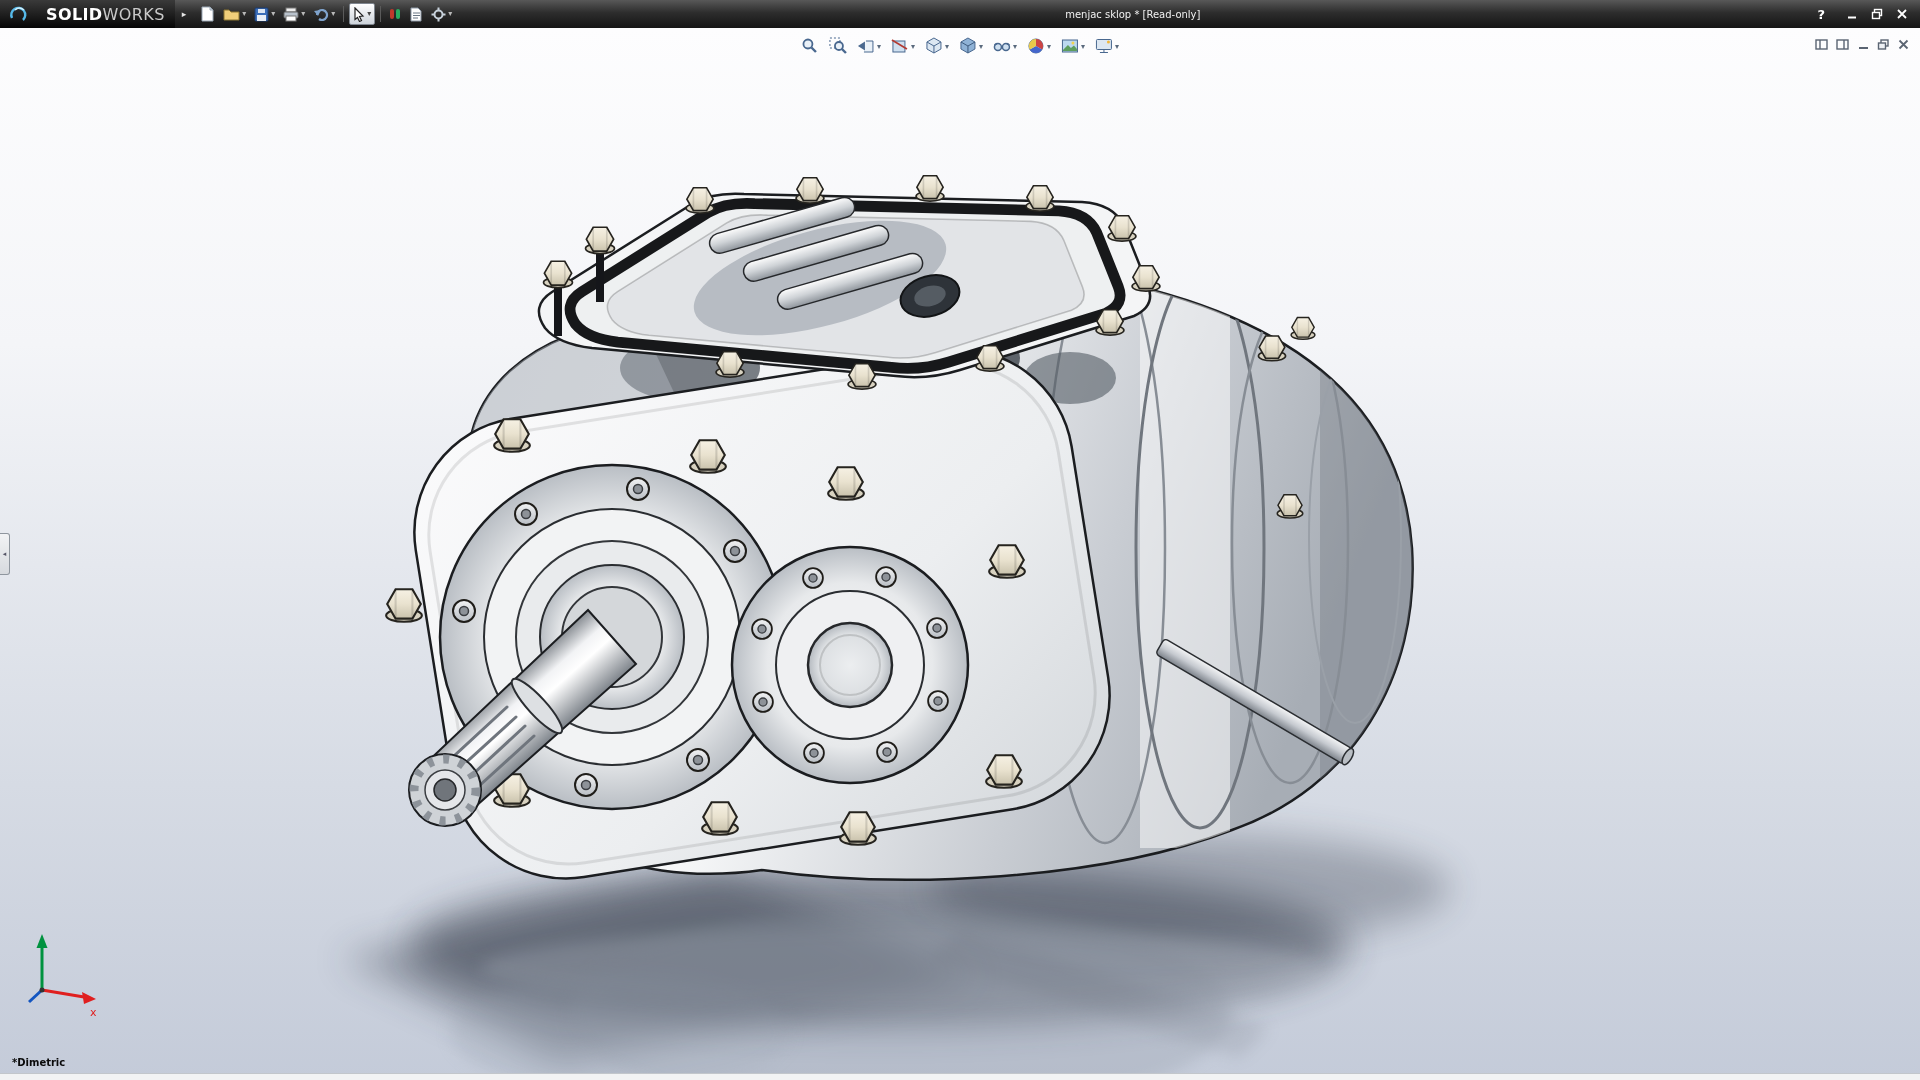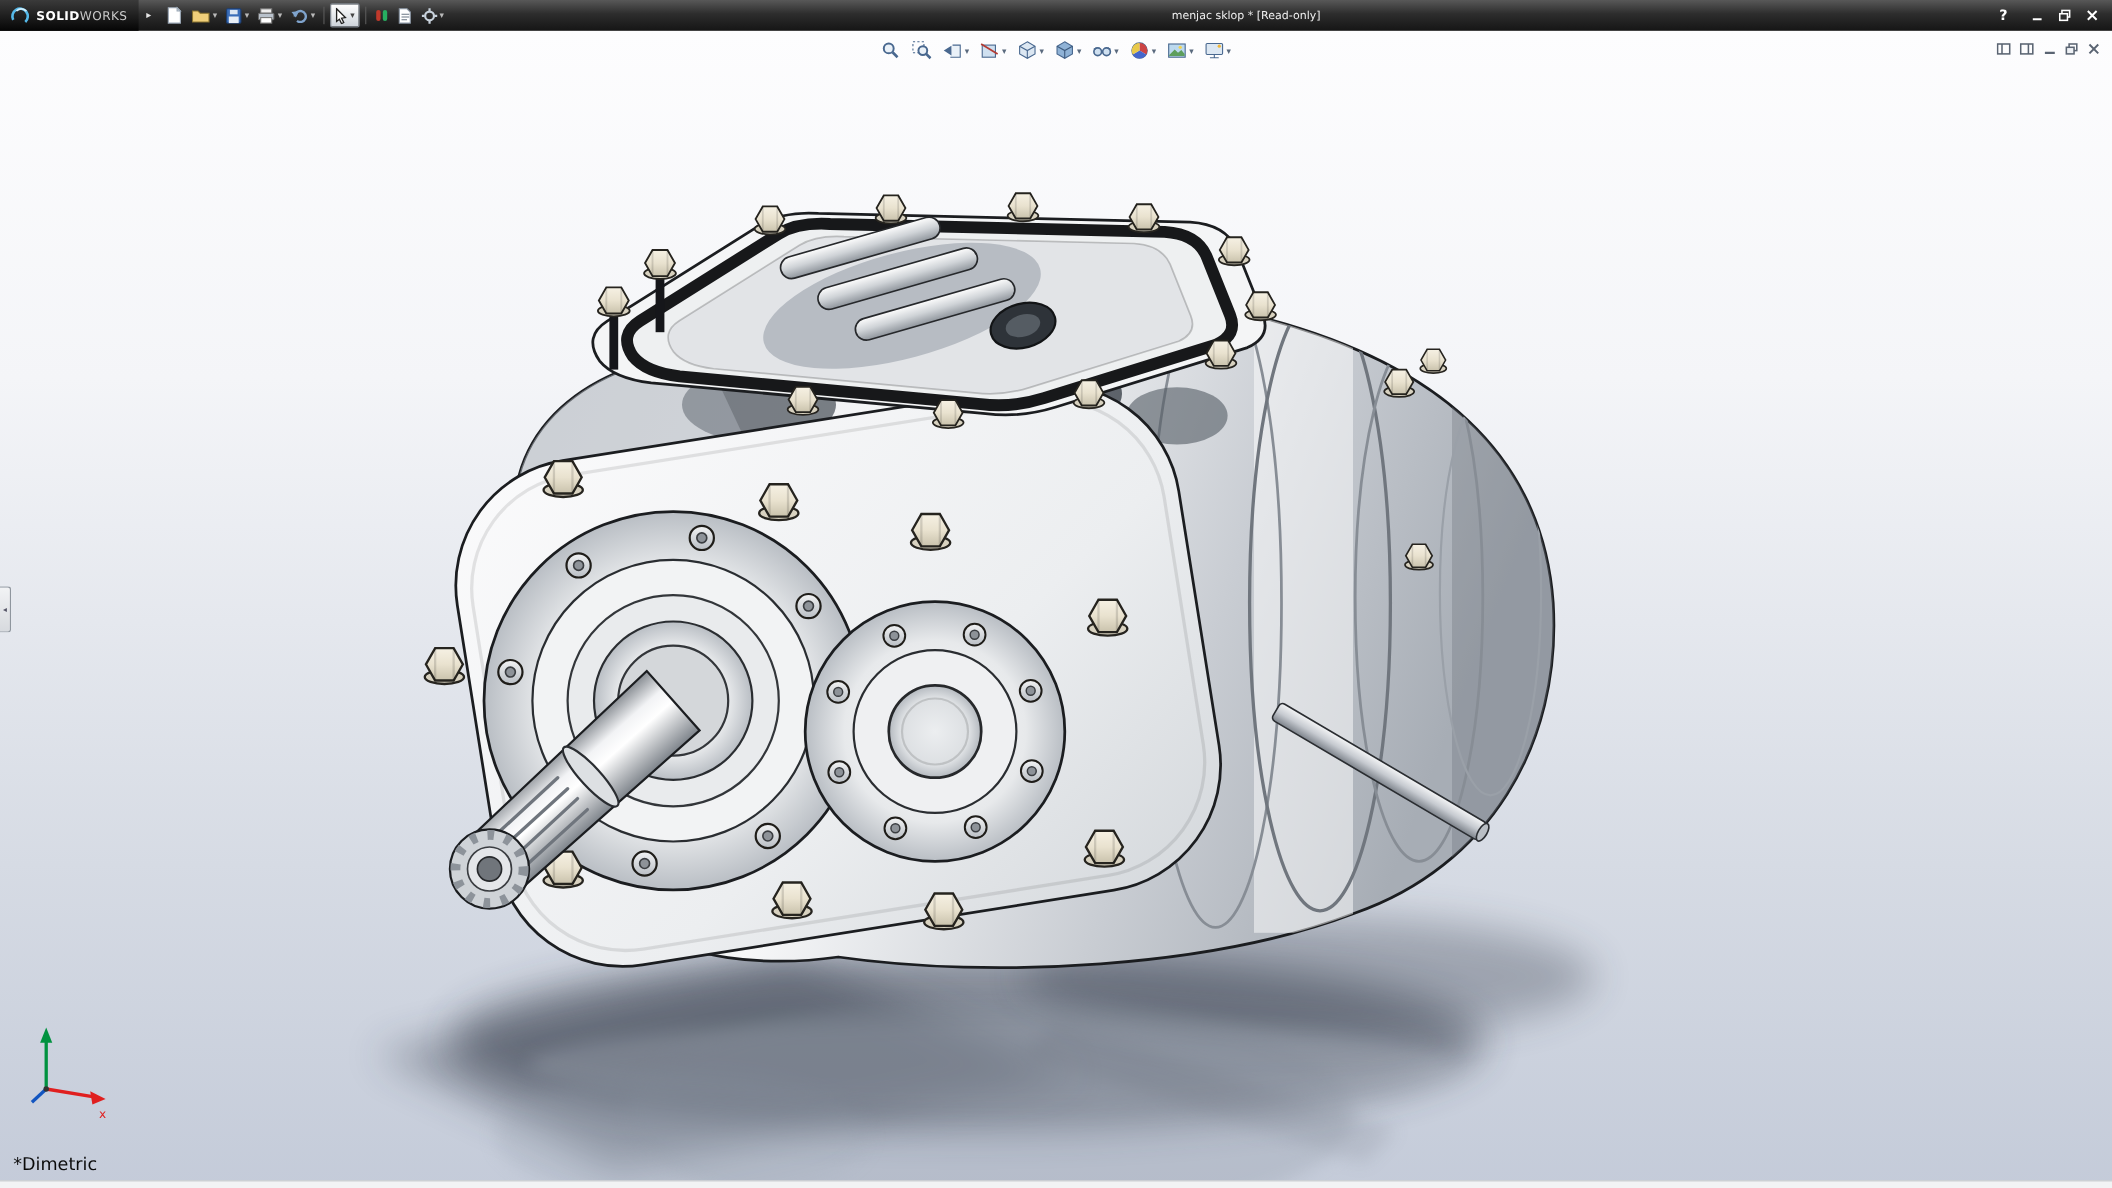--- a/index.html
+++ b/index.html
@@ -4,21 +4,21 @@
 <style>
   * { box-sizing: border-box; }
   html,body{margin:0;width:1920px;height:1080px;background:#fff;
     font-family:"DejaVu Sans","Liberation Sans",sans-serif;overflow:hidden;}
 
   
   .titlebar{position:relative;height:28px;display:flex;align-items:center;color:#fff;z-index:20;
     background:linear-gradient(180deg,#585858,#2d2d2d 45%,#151515);}
   .brand{display:flex;align-items:center;gap:5px;height:100%;padding:0 10px 0 8px;
     background:linear-gradient(180deg,#3a3a3a,#050505);}
-  .brand-text{font-size:11px;letter-spacing:.4px;color:#fff;white-space:nowrap;}
+  .brand-text{font-size:16px;letter-spacing:.4px;color:#fff;white-space:nowrap;margin-left:13px;}
   .brand-text b{font-weight:700;}
   .brand-text span{color:#c9c9c9;font-weight:400;}
   .expander{color:#e6e6e6;font-size:9px;padding:0 7px;}
   .tbtools{display:flex;align-items:center;gap:2px;padding-left:4px;}
   .tbtn{display:inline-flex;align-items:center;gap:2px;height:22px;padding:0 3px;border-radius:2px;}
   .tbtn.raised{background:linear-gradient(#ffffff,#cdd3da);border:1px solid #7f868f;}
   .dd{font-size:8px;color:#b9b9b9;line-height:1;}
   .tbtn.raised .dd{color:#444;}
   .sep{width:1px;height:16px;background:#5a5a5a;margin:0 3px;}
   .wtitle{position:absolute;left:59%;transform:translateX(-50%);font-size:10px;color:#f0f0f0;white-space:nowrap;}
@@ -28,21 +28,21 @@
 
   
   .viewport{position:absolute;top:28px;left:0;right:0;bottom:0;overflow:hidden;
     background:linear-gradient(180deg,#fdfdfe 0%,#f4f5f8 30%,#d6dbe4 72%,#c4cbd9 100%);}
   .headsup{position:absolute;top:7px;left:50%;transform:translateX(-50%);
     display:flex;align-items:center;gap:4px;z-index:6;}
   .hu-item{display:inline-flex;align-items:center;gap:2px;padding:2px 3px;border-radius:3px;}
   .hu-dd{font-size:8px;color:#5a6a7e;}
   .docctl{position:absolute;top:8px;right:10px;display:flex;align-items:center;gap:7px;z-index:6;}
   .model{position:absolute;inset:0;width:100%;height:100%;}
-  .viewlabel{position:absolute;left:12px;bottom:12px;font-size:16px;color:#0a0a0a;z-index:5;}
+  .viewlabel{position:absolute;left:12px;bottom:12px;font-size:10px;color:#0a0a0a;z-index:5;font-weight:bold;}
   .lefttab{position:absolute;left:0;top:calc(50% - 21px);width:10px;height:42px;
     background:linear-gradient(#f2f3f5,#d7dade);border:1px solid #8f969e;border-left:none;
     border-radius:0 3px 3px 0;display:flex;align-items:center;justify-content:center;
     font-size:7px;color:#556;z-index:6;}
   .statusbar{position:absolute;left:0;right:0;bottom:0;height:7px;background:#f2f3f4;
     border-top:1px solid #c2c6cb;z-index:4;}
 </style>
 </head>
 <body>
 

